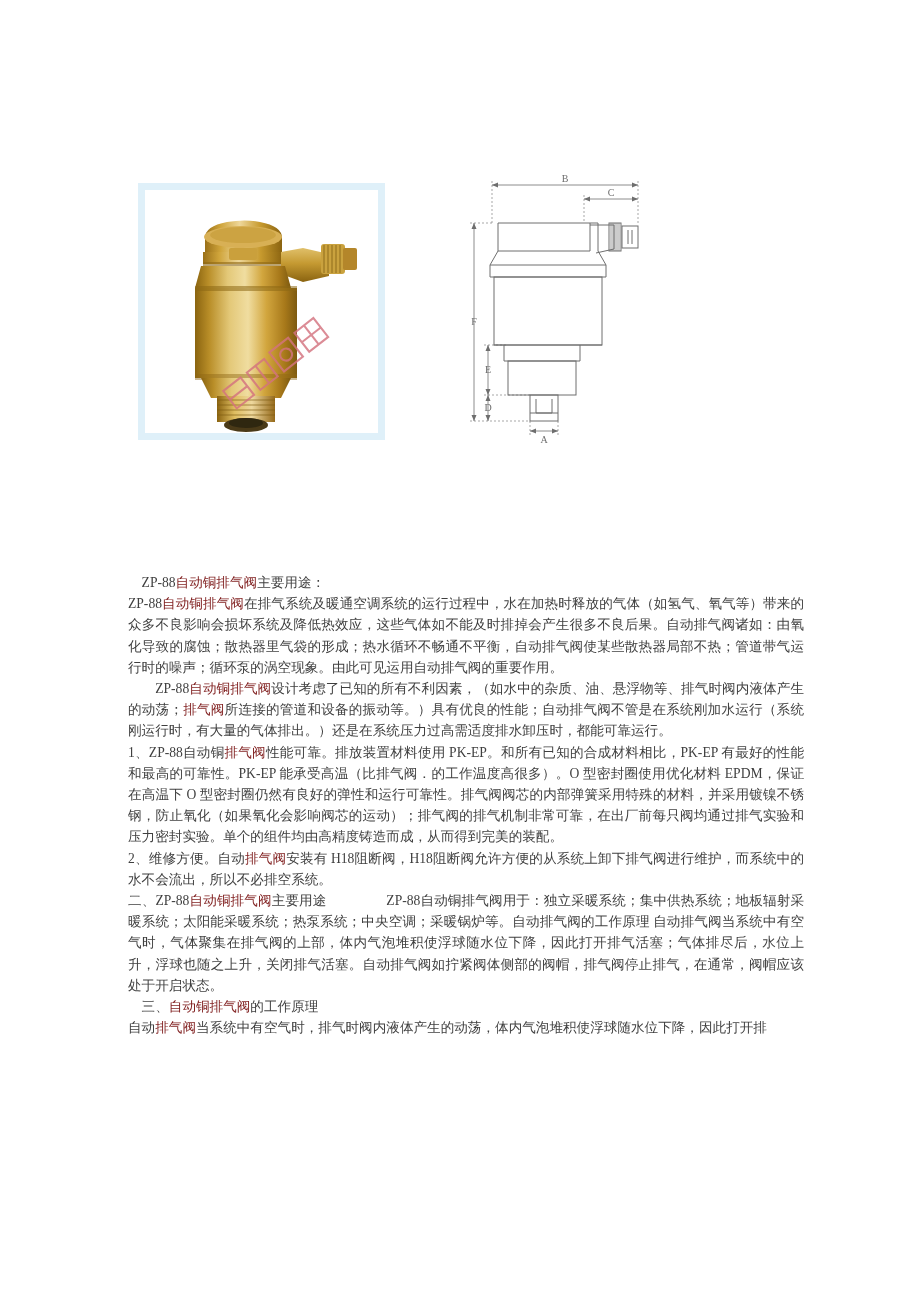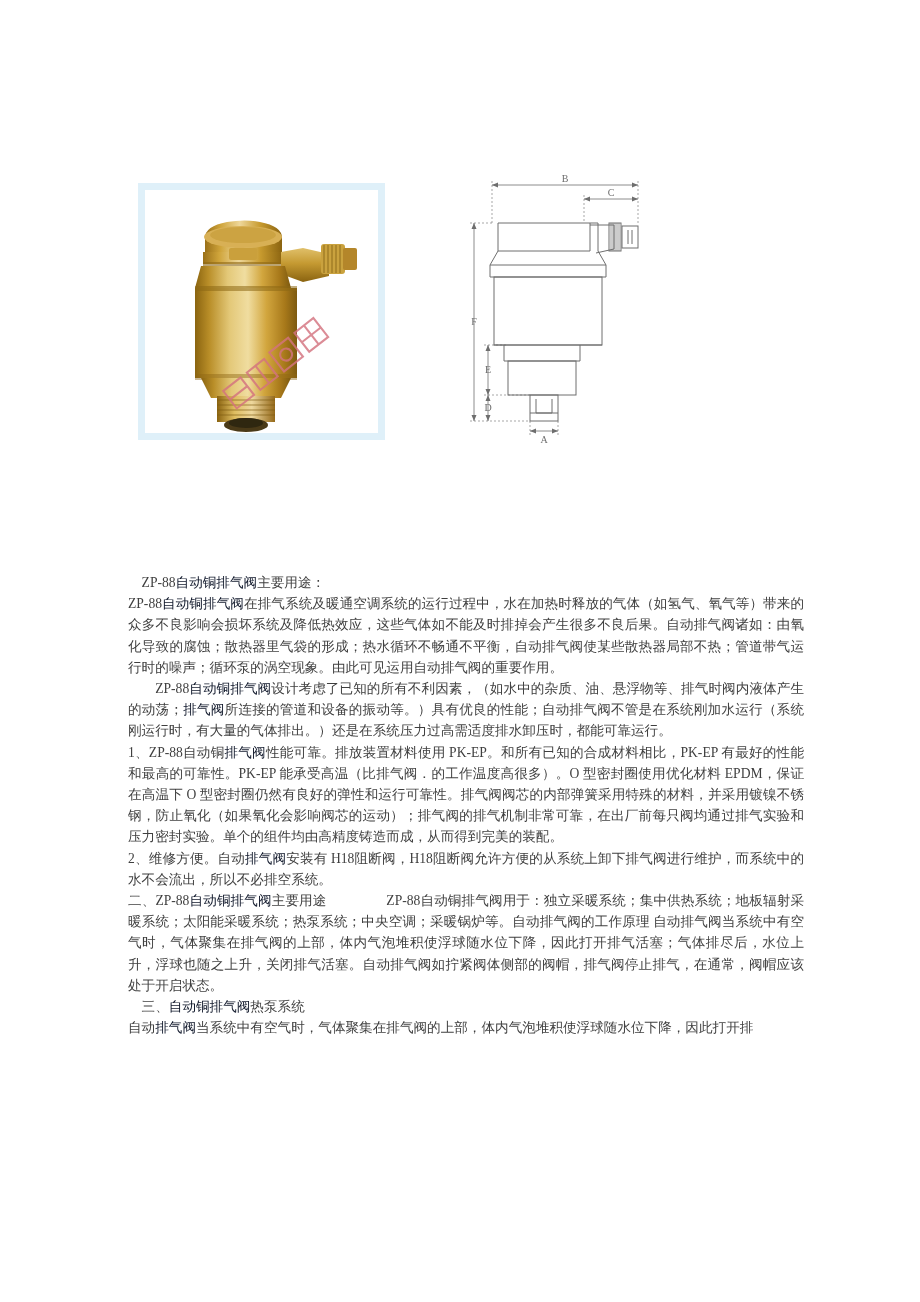--- a/index.html
+++ b/index.html
@@ -73,21 +73,21 @@
     color: #3f3f3f;
     text-align: justify;
     text-justify: inter-ideograph;
   }
   #doc-body p {
     margin: 0;
     padding: 0;
     line-height: 21.2px;
   }
   .lnk {
-    color: #0f172a;
+    color: #7f1d1d;
   }
   .ind1 { text-indent: 2em; }
   .ind-half { text-indent: 1em; }
   .gap { display: inline-block; width: 4.4em; }
 </style>
 </head>
 <body>
 
 <div id="media-row">
 
@@ -286,16 +286,16 @@
 
 
   <p><span>1、ZP-88自动铜</span><span class="lnk">排气阀</span><span>性能可靠。排放装置材料使用 PK-EP。和所有已知的合成材料相比，PK-EP 有最好的性能和最高的可靠性。PK-EP 能承受高温（比排气阀．的工作温度高很多）。O 型密封圈使用优化材料 EPDM，保证在高温下 O 型密封圈仍然有良好的弹性和运行可靠性。排气阀阀芯的内部弹簧采用特殊的材料，并采用镀镍不锈钢，防止氧化（如果氧化会影响阀芯的运动）；排气阀的排气机制非常可靠，在出厂前每只阀均通过排气实验和压力密封实验。单个的组件均由高精度铸造而成，从而得到完美的装配。</span></p>
 
   <p><span>2、维修方便。自动</span><span class="lnk">排气阀</span><span>安装有 H18阻断阀，H18阻断阀允许方便的从系统上卸下排气阀进行维护，而系统中的水不会流出，所以不必排空系统。</span></p>
 
 
 
   <p><span>二、ZP-88</span><span class="lnk">自动铜排气阀</span><span>主要用途</span><span class="gap"></span><span>ZP-88自动铜排气阀用于：独立采暖系统；集中供热系统；地板辐射采暖系统；太阳能采暖系统；热泵系统；中央空调；采暖锅炉等。自动排气阀的工作原理 自动排气阀当系统中有空气时，气体聚集在排气阀的上部，体内气泡堆积使浮球随水位下降，因此打开排气活塞；气体排尽后，水位上升，浮球也随之上升，关闭排气活塞。自动排气阀如拧紧阀体侧部的阀帽，排气阀停止排气，在通常，阀帽应该处于开启状态。</span></p>
 
-  <p class="ind-half"><span>三、</span><span class="lnk">自动铜排气阀</span><span>热泵系统</span></p>
-
-  <p><span>自动</span><span class="lnk">排气阀</span><span>当系统中有空气时，气体聚集在排气阀的上部，体内气泡堆积使浮球随水位下降，因此打开排</span></p>
+  <p class="ind-half"><span>三、</span><span class="lnk">自动铜排气阀</span><span>的工作原理</span></p>
+
+  <p><span>自动</span><span class="lnk">排气阀</span><span>当系统中有空气时，排气时阀内液体产生的动荡，体内气泡堆积使浮球随水位下降，因此打开排</span></p>
 </div>
 
 </body></html>

